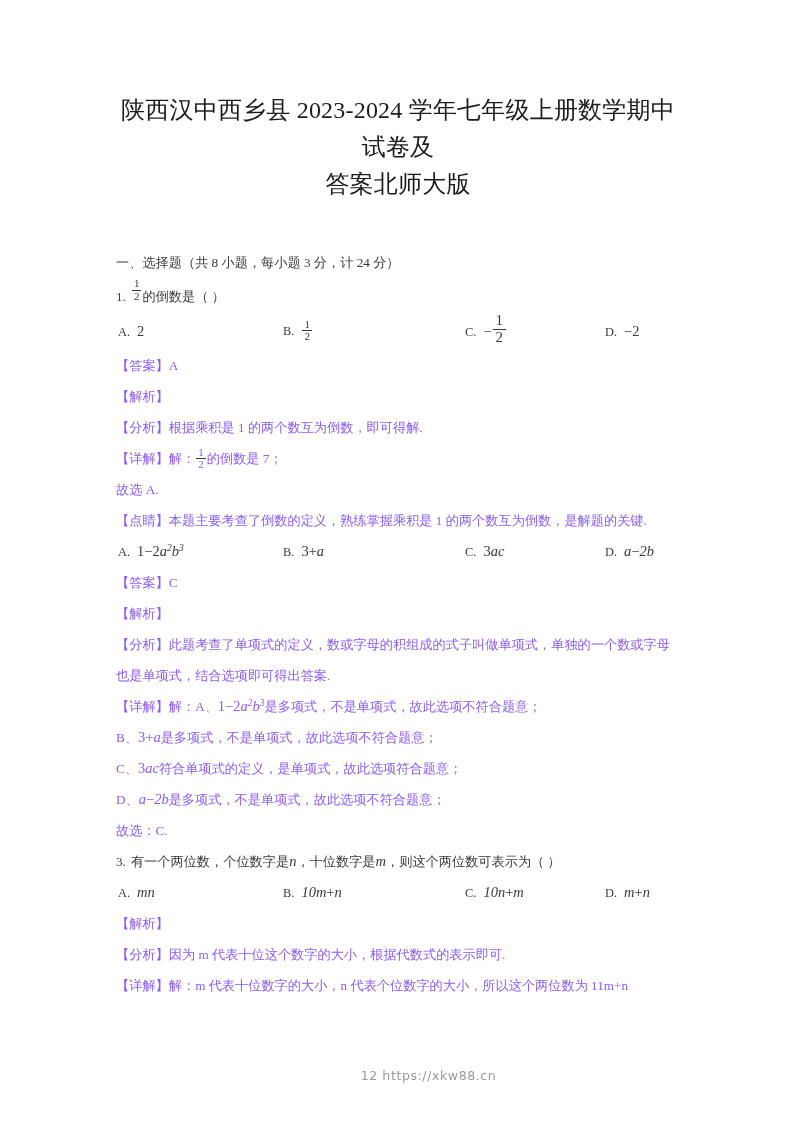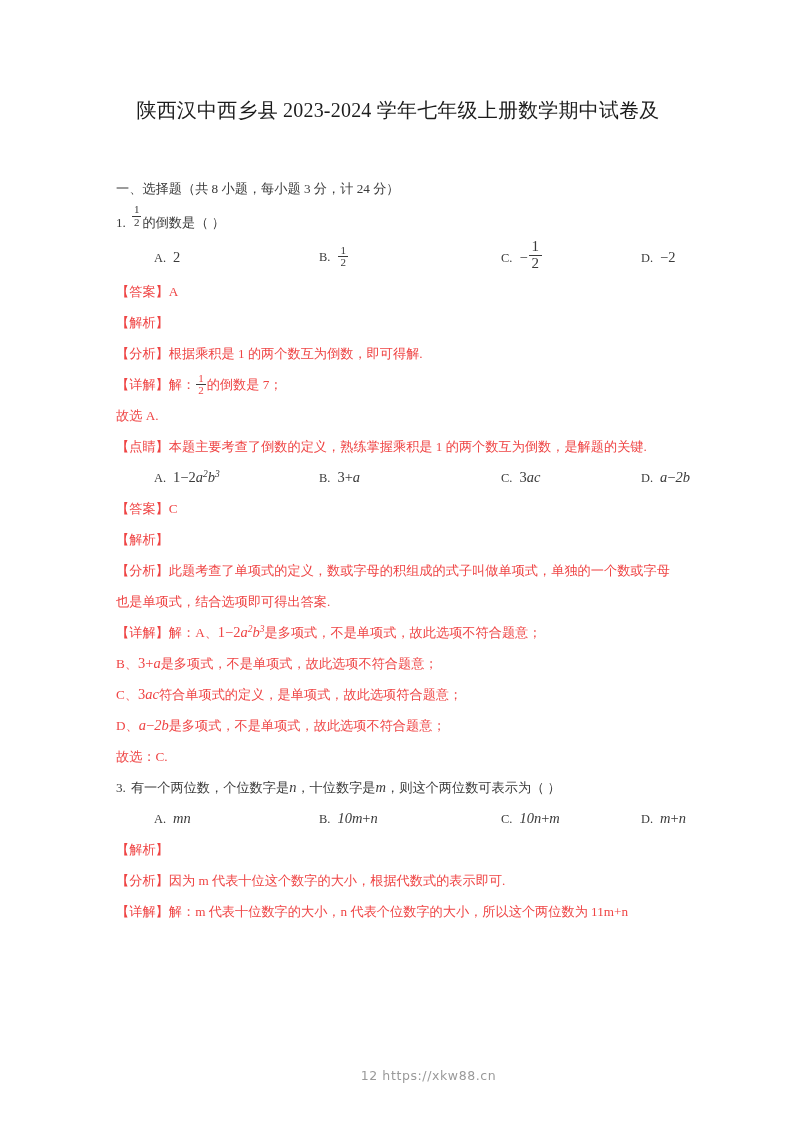--- a/index.html
+++ b/index.html
@@ -23,34 +23,34 @@
   }
   .content {
     position: absolute;
     left: 116px;
     top: 92px;
     width: 564px;
   }
 
   
   .doc-title {
-    font-size: 20px;
+    font-size: 24px;
     line-height: 37px;
     text-align: center;
     color: #1c1c1c;
     letter-spacing: 0.2px;
     margin: 0 0 14px 0;
     font-weight: normal;
   }
 
   
   .line {
     font-size: 13.2px;
     line-height: 31px;
-    color: #ef4444;
+    color: #8b5cf6;
     white-space: nowrap;
   }
   .line.wrap {
     white-space: normal;
     line-height: 31px;
   }
   .section-head {
     font-size: 13.2px;
     line-height: 31px;
     color: #3a3a3a;
@@ -72,21 +72,20 @@
     height: 31px;
     font-size: 13.2px;
     line-height: 31px;
   }
   .options.tall { height: 38px; line-height: 38px; }
   .opt {
     position: absolute;
     top: 0;
     white-space: nowrap;
     color: #3a3a3a;
-    margin-left: 36px;
   }
   .opt-a { left: 2px; }
   .opt-b { left: 167px; }
   .opt-c { left: 349px; }
   .opt-d { left: 489px; }
   .opt-lab {
     font-size: 12.4px;
     margin-right: 7px;
   }
 
@@ -149,20 +148,21 @@
 </style>
 </head>
 <body>
 
 <div class="page">
 
   <div class="content">
 
     <div class="doc-title">
       <div>陕西汉中西乡县 2023-2024 学年七年级上册数学期中试卷及</div>
+      <div>答案北师大版</div>
     </div>
 
     <div class="section-head">一、选择题（共 8 小题，每小题 3 分，计 24 分）</div>
 
     <div class="qstem">
       <span class="qnum">1.</span><span class="frac raised"><span class="num">1</span><span class="den">2</span></span><span>的倒数是（      ）</span>
     </div>
 
     <div class="options tall">
       <span class="opt opt-a"><span class="opt-lab">A.</span><span class="mn">2</span></span>

